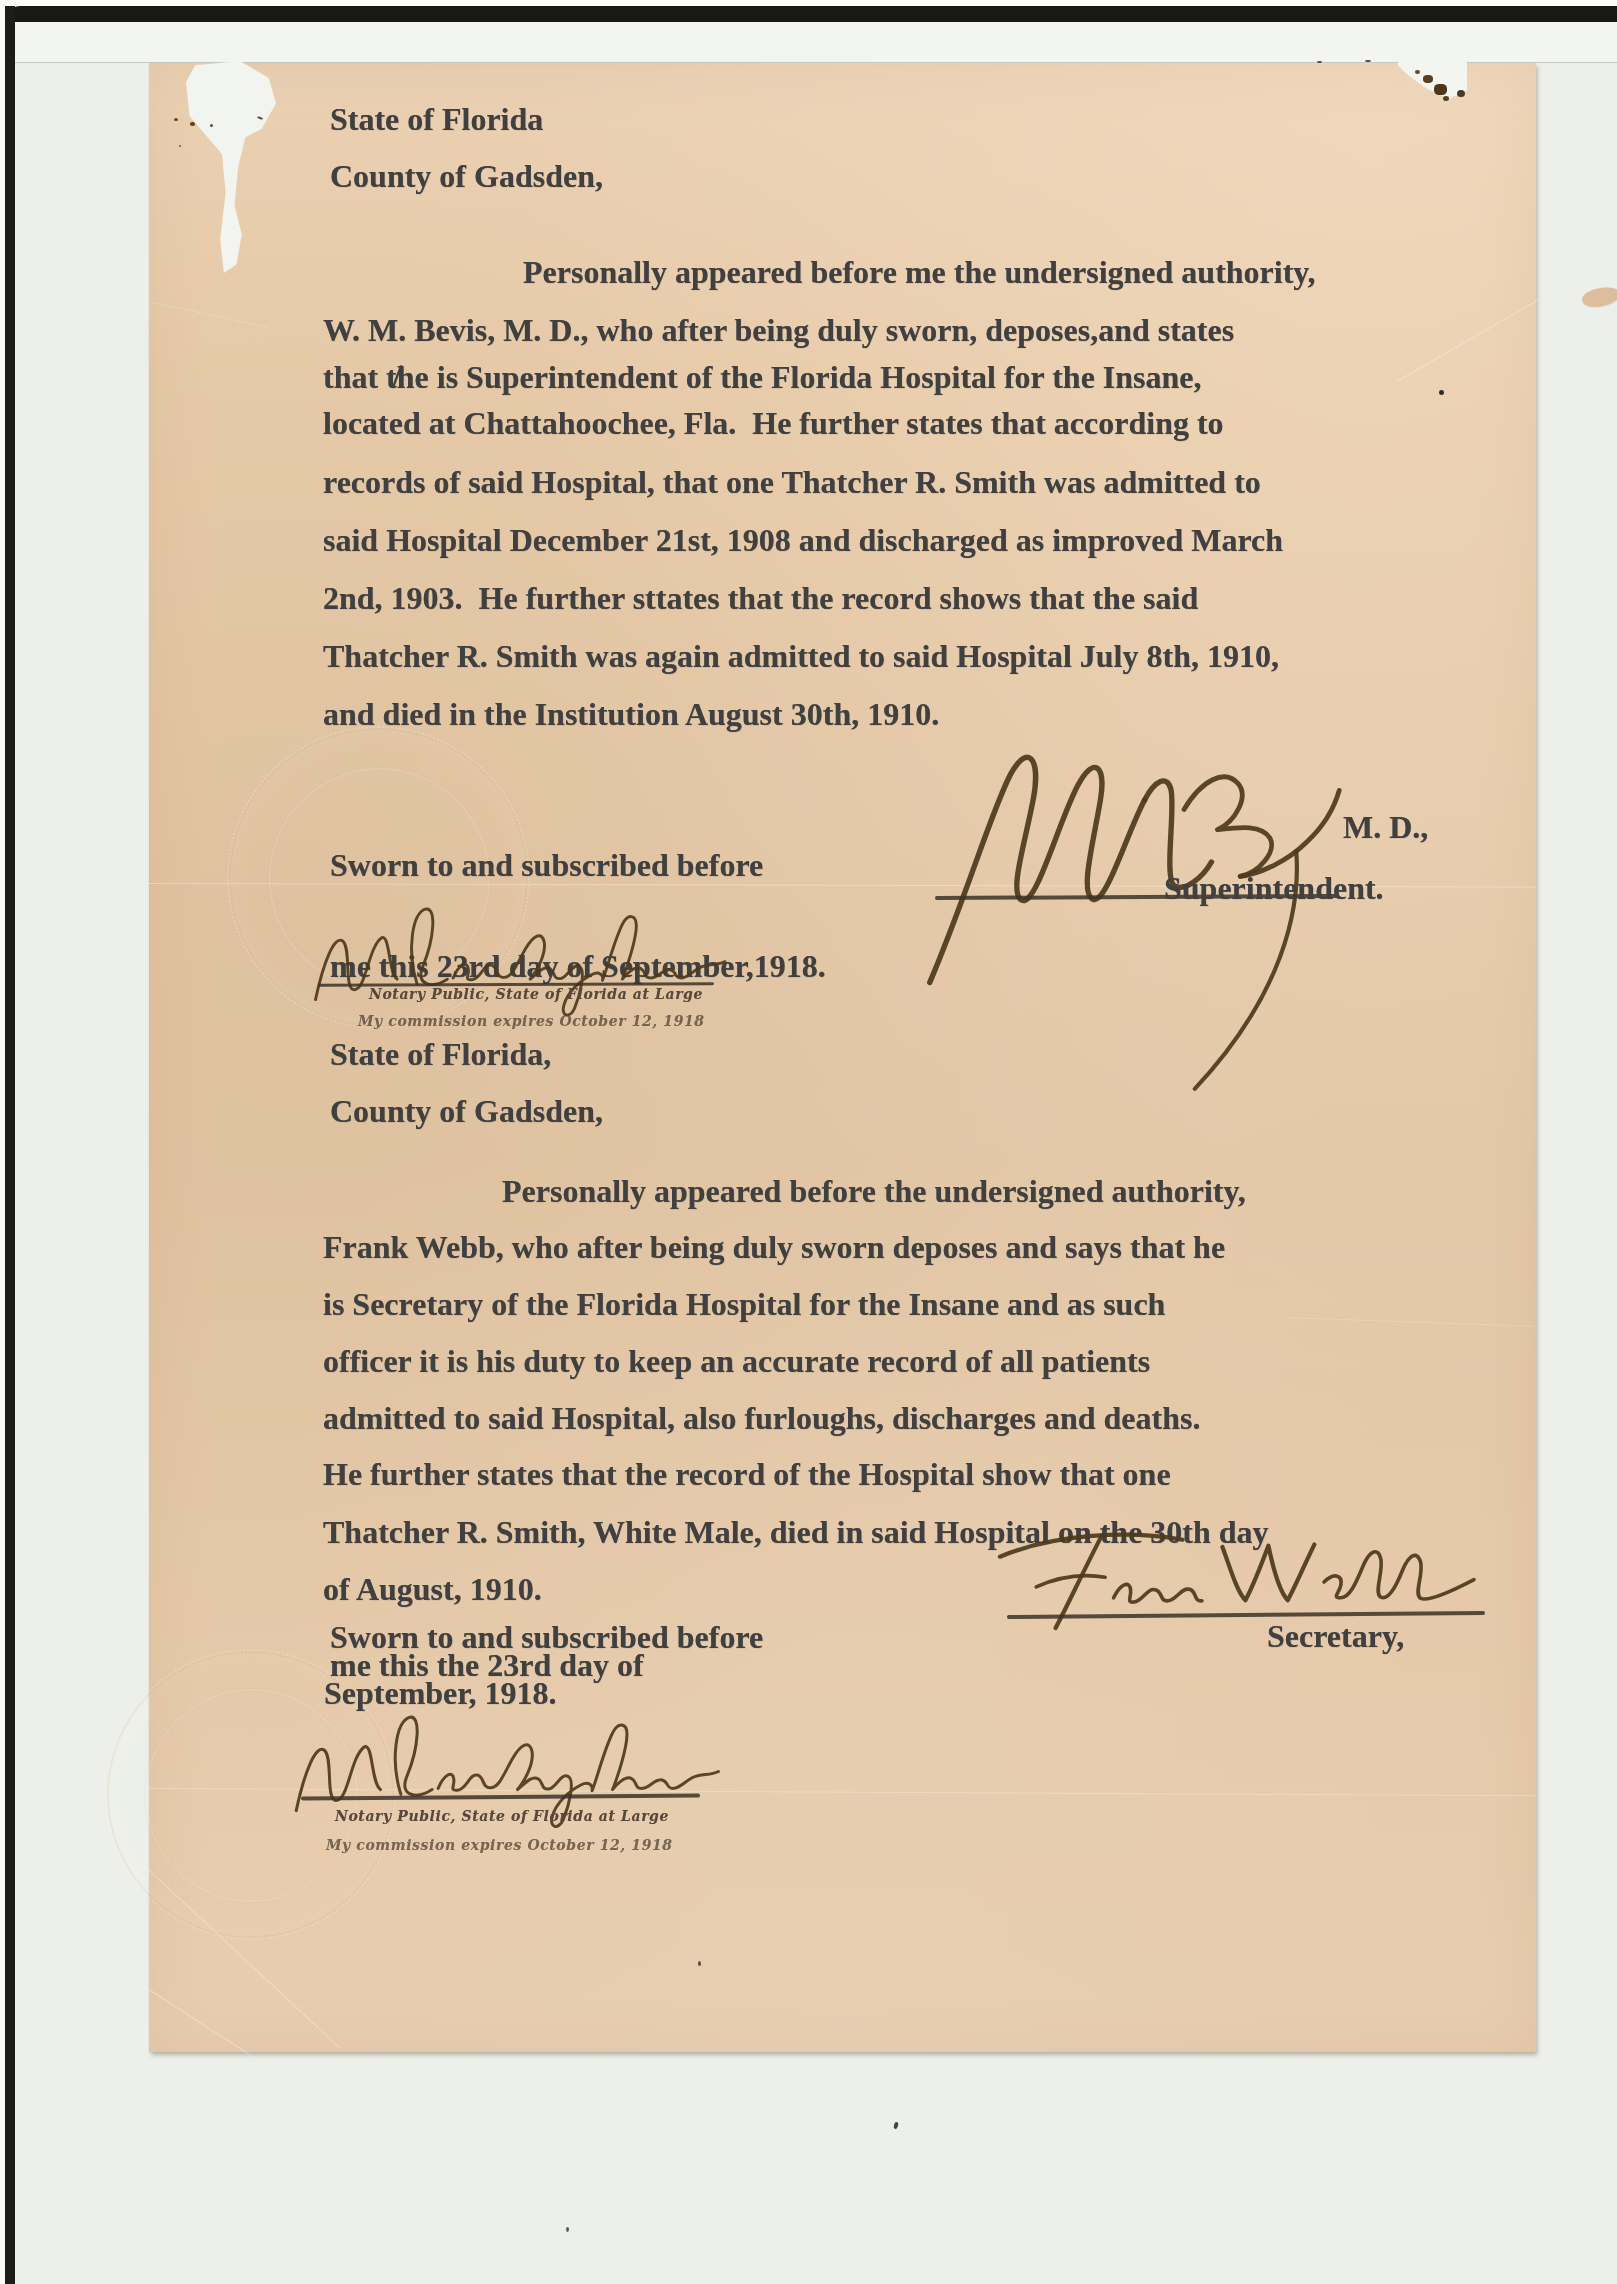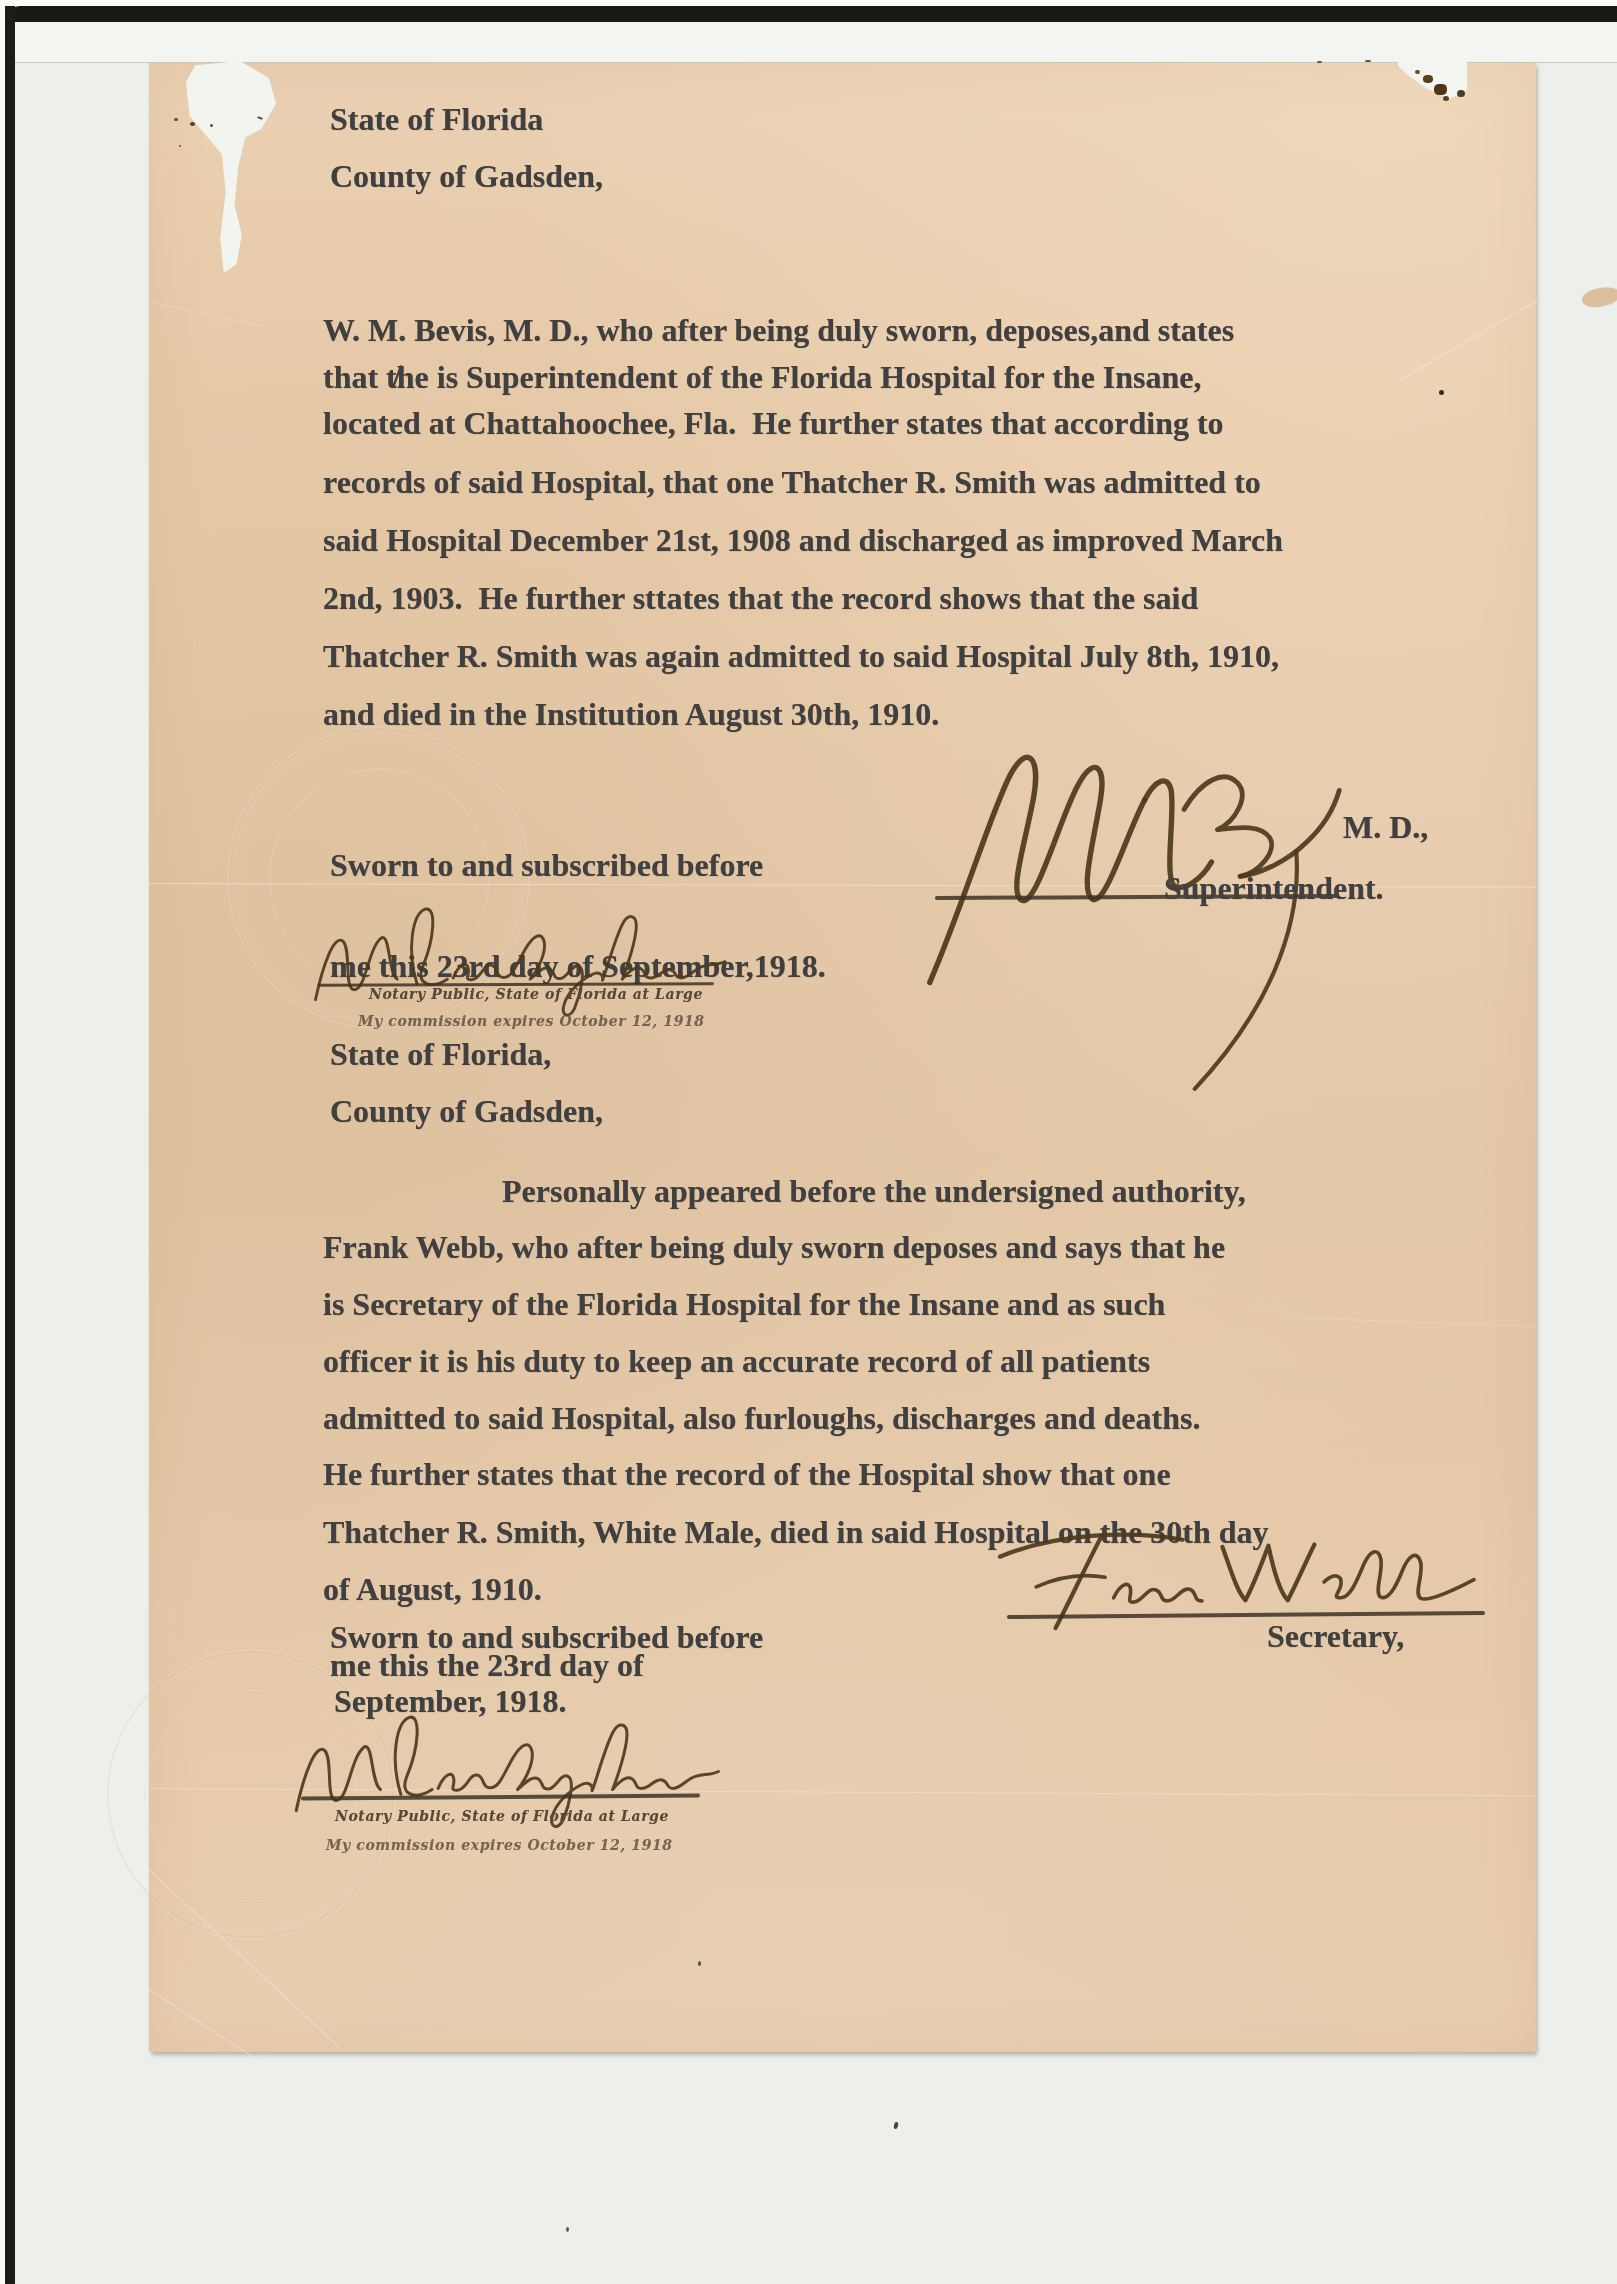--- a/index.html
+++ b/index.html
@@ -85,20 +85,21 @@
   <div class="crease" style="left:149px;top:883px;width:1387px;transform:rotate(.15deg);"></div>
   <div class="crease" style="left:1397px;top:381px;width:163px;transform:rotate(-30deg);"></div>
   <div class="crease" style="left:149px;top:1788px;width:1387px;transform:rotate(.3deg);opacity:.8;"></div>
   <div class="crease" style="left:143px;top:1864px;width:269px;transform:rotate(43deg);"></div>
   <div class="crease" style="left:149px;top:1989px;width:137px;transform:rotate(33deg);"></div>
   <div class="crease" style="left:152px;top:302px;width:119px;transform:rotate(12deg);opacity:.6;"></div>
   <div class="crease" style="left:1284px;top:1317px;width:251px;transform:rotate(2deg);opacity:.5;"></div>
 
   <div class="typed" style="left:330px;top:103px;">State of Florida</div>
   <div class="typed" style="left:330px;top:160px;">County of Gadsden,</div>
+  <div class="typed" style="left:523px;top:256px;">Personally appeared before me the undersigned authority,</div>
   <div class="typed" style="left:323px;top:314px;">W. M. Bevis, M. D., who after being duly sworn, deposes,and states</div>
   <div class="typed" style="left:323px;top:361px;">that t̸he is Superintendent of the Florida Hospital for the Insane,</div>
   <div class="typed" style="left:323px;top:407px;">located at Chattahoochee, Fla.  He further states that according to</div>
   <div class="typed" style="left:323px;top:466px;">records of said Hospital, that one Thatcher R. Smith was admitted to</div>
   <div class="typed" style="left:323px;top:524px;">said Hospital December 21st, 1908 and discharged as improved March</div>
   <div class="typed" style="left:323px;top:582px;">2nd, 1903.  He further sttates that the record shows that the said</div>
   <div class="typed" style="left:323px;top:640px;">Thatcher R. Smith was again admitted to said Hospital July 8th, 1910,</div>
   <div class="typed" style="left:323px;top:698px;">and died in the Institution August 30th, 1910.</div>
 
   <div class="sigbox" style="left:908px;top:702px;width:478px;height:394px;" title="W M Bevis">
@@ -147,21 +148,21 @@
       <path class="sig-stroke" stroke-width="6" d="M 216,146 C 228,122 242,118 244,132 C 246,146 236,154 250,153 C 264,152 272,128 286,133 C 298,138 292,152 306,151 C 320,150 328,128 342,132 C 354,136 348,152 362,151"></path>
       <path class="sig-stroke" stroke-width="7" d="M 396,62 C 410,100 420,136 434,150 C 446,128 460,92 472,60 C 480,98 490,136 504,150 C 518,124 534,86 548,58"></path>
       <path class="sig-stroke" stroke-width="6" d="M 564,120 C 580,104 594,108 592,124 C 590,138 576,146 592,146 C 608,145 618,118 630,90 C 640,68 654,62 658,82 C 662,104 646,138 658,145 C 670,150 682,130 694,100 C 704,76 718,66 724,88 C 728,110 712,140 724,147 C 736,152 770,138 812,116"></path>
     </svg>
   </div>
   <div class="sig-underline" style="left:1007px;top:1613px;width:478px;height:3.6px;transform:rotate(-.5deg);"></div>
   <div class="typed" style="left:1267px;top:1620px;text-align:center;">Secretary,</div>
 
   <div class="typed" style="left:330px;top:1621px;">Sworn to and subscribed before</div>
   <div class="typed" style="left:330px;top:1649px;">me this the 23rd day of</div>
-  <div class="typed" style="left:334px;top:1677px;margin-top:8px;">September, 1918.</div>
+  <div class="typed" style="left:324px;top:1677px;">September, 1918.</div>
 
   <div class="sigbox" style="left:289px;top:1684px;width:433px;height:151px;" title="W L Vanlandingham">
     <svg viewBox="0 0 720 240" xmlns="http://www.w3.org/2000/svg">
       <path class="sig-stroke" stroke-width="5" d="M 12,205 C 26,140 44,96 58,104 C 74,114 60,186 78,188 C 98,190 102,118 124,100 C 140,88 136,158 152,170"></path>
       <path class="sig-stroke" stroke-width="5" d="M 186,178 C 168,120 178,58 200,50 C 220,44 216,100 196,148 C 182,182 214,186 238,170"></path>
       <path class="sig-stroke" stroke-width="5" d="M 248,168 C 258,144 272,138 274,152 C 276,164 266,172 280,171 C 296,170 300,142 314,146 C 326,150 320,168 336,167 C 350,166 358,142 372,118 C 386,94 400,88 404,106 C 408,128 390,158 380,170 C 392,160 404,146 414,152 C 424,158 418,170 432,169 C 444,168 452,142 464,148 C 476,154 466,196 456,220 C 448,238 432,234 438,214 C 444,192 466,172 486,162 C 498,156 506,162 504,172 C 512,152 524,104 538,76 C 548,56 562,60 562,78 C 562,102 546,150 538,170 C 548,158 560,146 570,152 C 580,158 574,169 588,168 C 600,167 608,152 620,154 C 632,156 626,169 640,168 C 654,166 662,152 676,148 C 690,144 702,146 714,140"></path>
     </svg>
   </div>
   <div class="sig-underline" style="left:301px;top:1795px;width:399px;height:3.6px;transform:rotate(-.4deg);"></div>
   <div class="stamp" style="left:335px;top:1809px;">Notary Public, State of Florida at Large</div>

